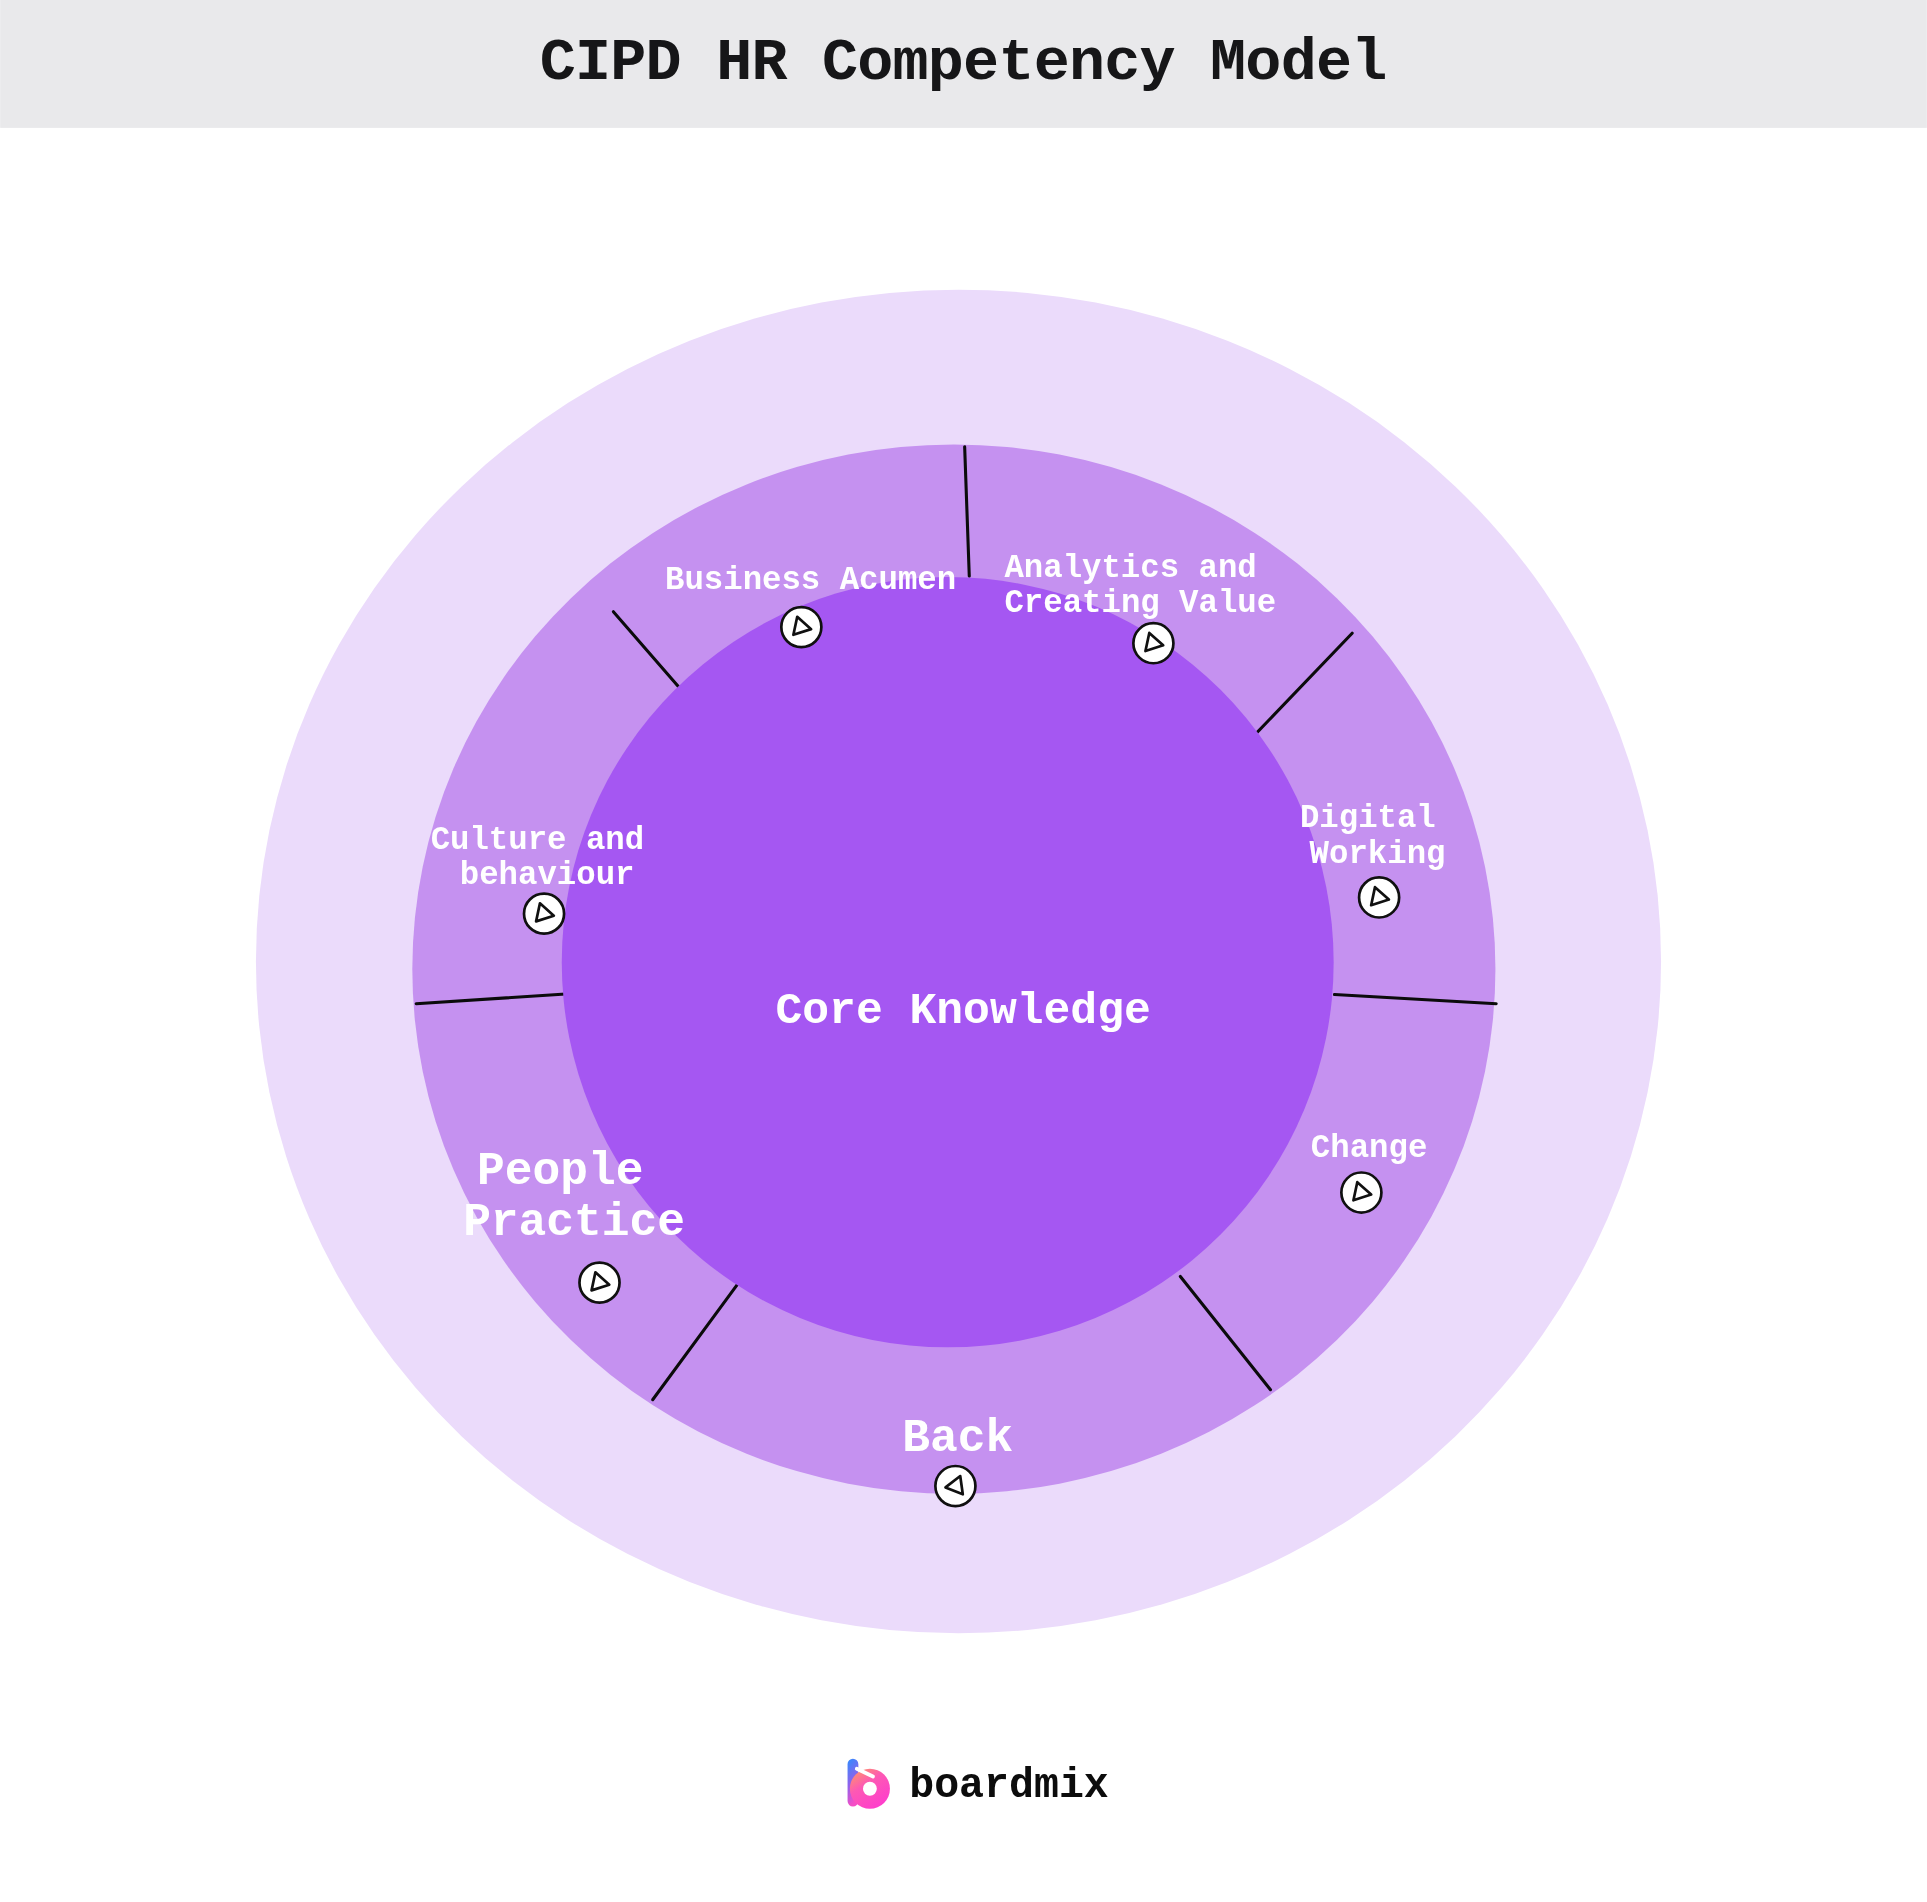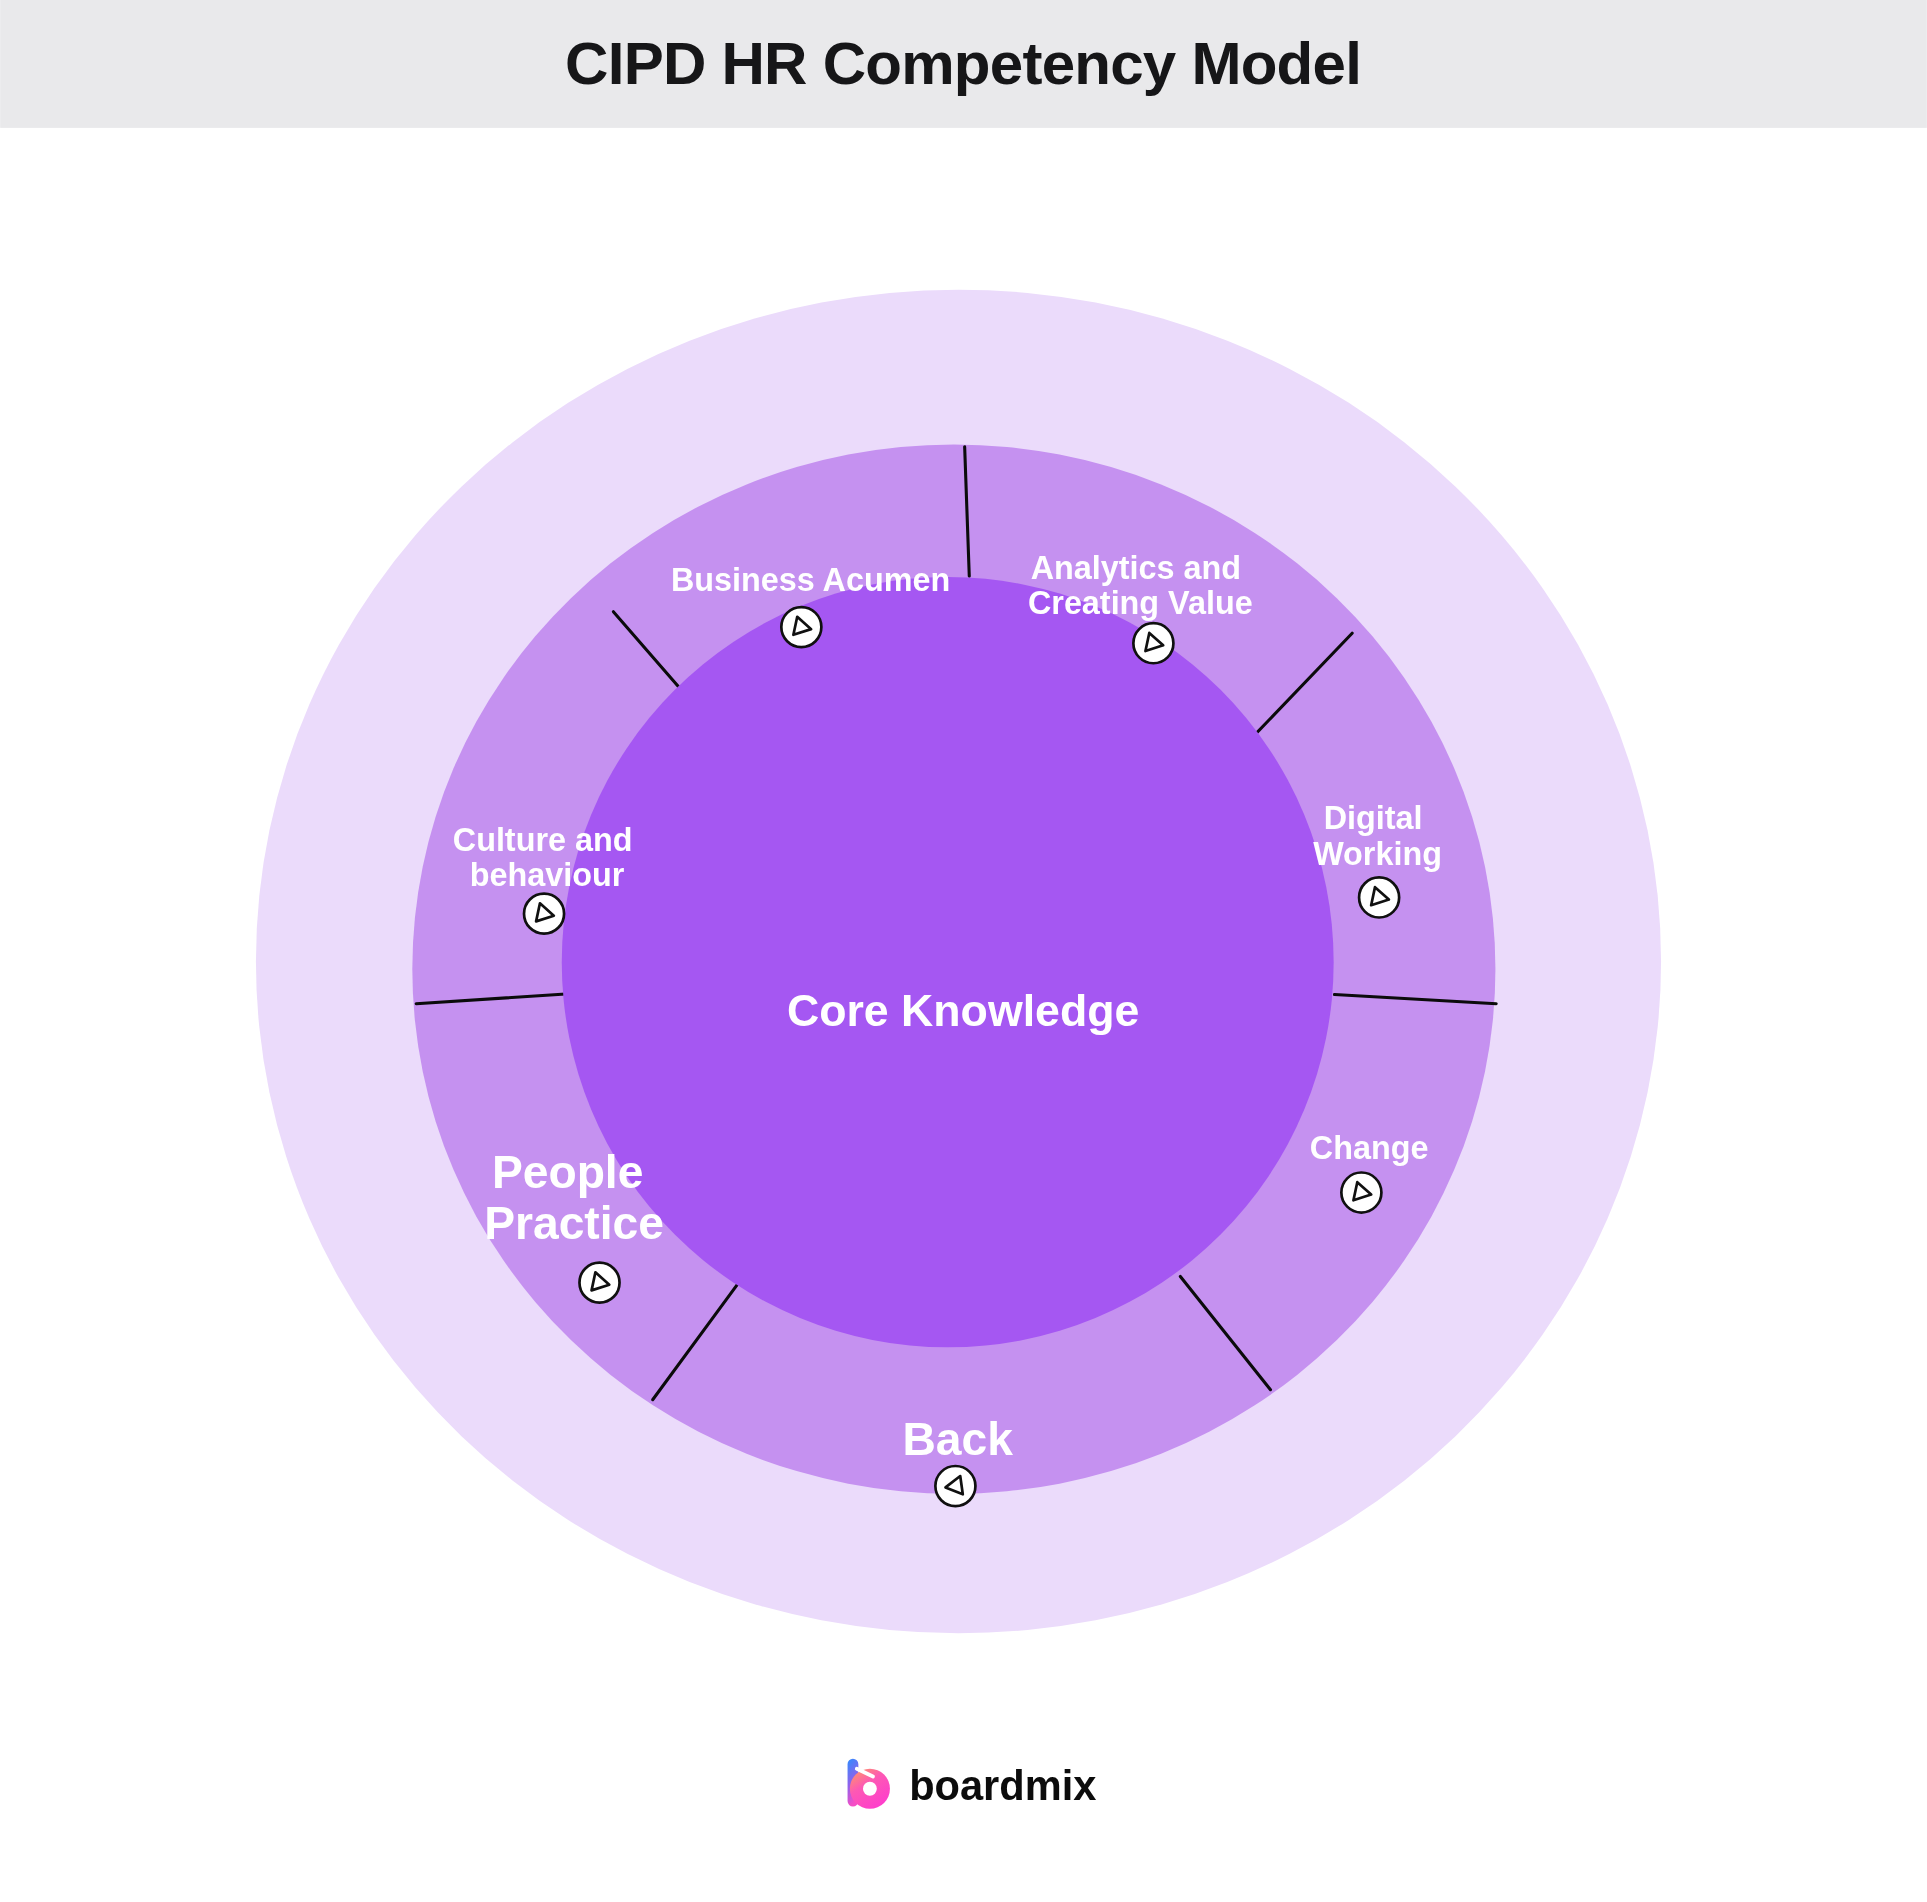--- a/index.html
+++ b/index.html
@@ -1,20 +1,20 @@
 <!DOCTYPE html>
 <html style="--page-bg: #ffffff; --header-bg: #e9e9eb; --title-color: #161618; --ring-outer: #ebdbfb; --ring-middle: #c591f0; --circle-inner: #a557f2; --label-color: #ffffff; --divider-color: #0b0b0b; --brand-blue: #2f8dfe; --brand-orange: #ffa159; --brand-pink: #fe3ecc;font-size:12.3px"><head>
 <meta charset="utf-8">
 <style>
   html,body{margin:0;padding:0;background:#ffffff;}
   .stage{
     position:relative;
     width:1927px;height:1902px;
     background:var(--page-bg,#ffffff);
-    font-family:Liberation Sans, sans-serif;
+    font-family:Liberation Mono, monospace;
     overflow:hidden;
   }
   svg{position:absolute;inset:0;display:block;}
   .header-band{fill:var(--header-bg,#e9e9eb);}
   .page-title{
     fill:var(--title-color,#161618);
     font-size:78px;font-weight:700;letter-spacing:-1px;
     text-anchor:middle;
   }
   .ring-outer{fill:var(--ring-outer,#ebdbfb);}

